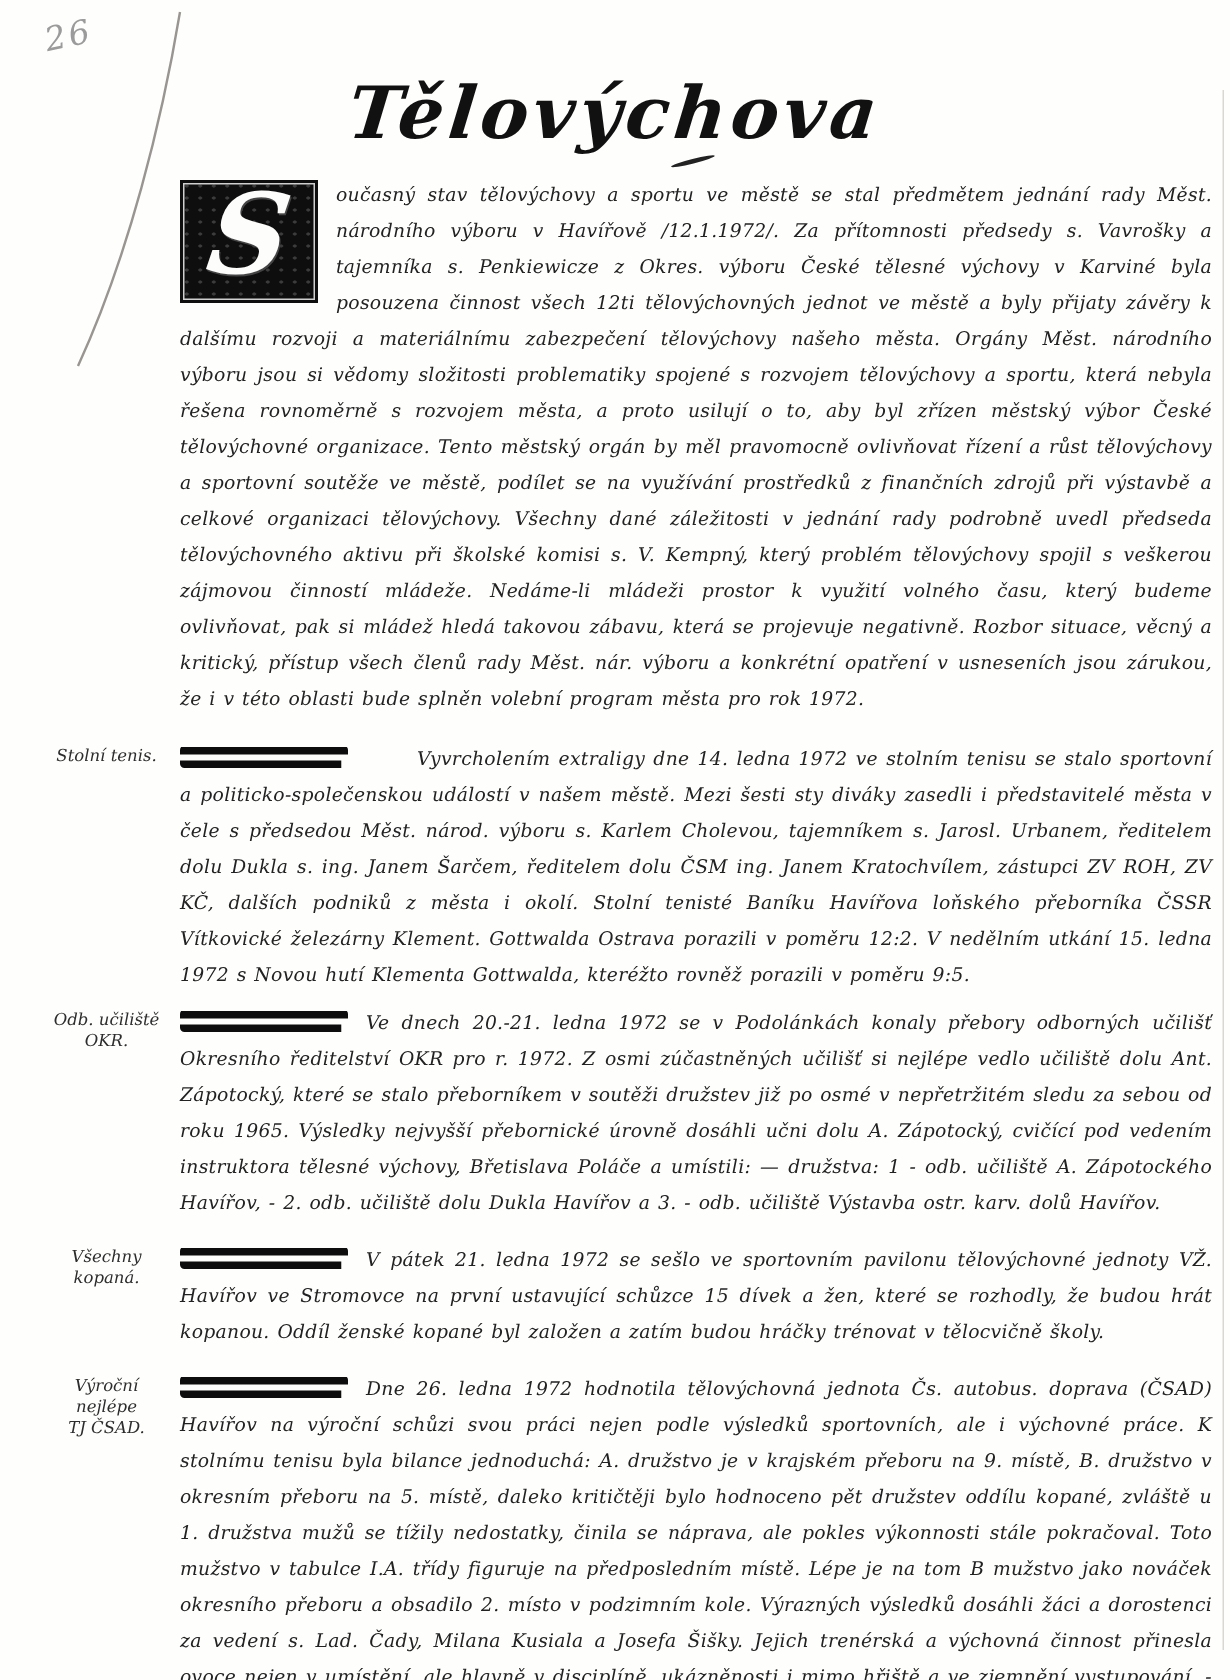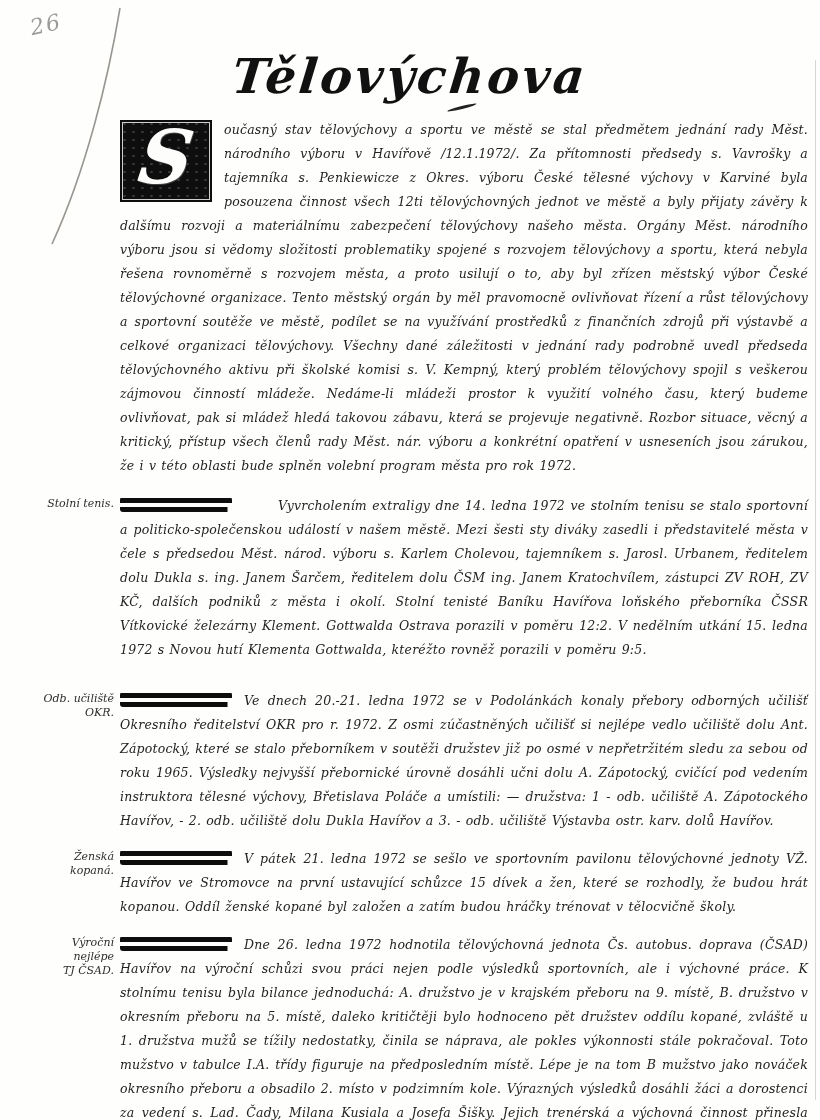--- a/index.html
+++ b/index.html
@@ -65,27 +65,27 @@
   }
   .dropcap span{
     font-size:74px;font-style:italic;font-weight:bold;
     color:#fdfdfc;line-height:1;
     transform:skewX(-8deg) translateY(-4px);
     text-shadow:1px 1px 0 #444;
   }
   
   .section{position:relative;}
   .sec-1{margin-top:16px;}
-  .sec-2{margin-top:27px;}
+  .sec-2{margin-top:8px;}
   .sec-3{margin-top:14px;}
   .sec-4{margin-top:14px;}
   .margin-note{
     position:absolute;left:-92px;top:3px;width:86px;
     font-size:11px;line-height:14px;
-    font-style:italic;text-align:right;
+    font-style:italic;text-align:center;
     white-space:pre-line;
     color:#2d2d2d;
   }
   
   .marker{
     display:inline-block;vertical-align:-2px;
     width:112px;height:15px;
     margin-right:12px;
     background:
       linear-gradient(#0d0d0d,#0d0d0d) 0 1px/100% 5px no-repeat,
@@ -122,21 +122,21 @@
       <p class="handtext"><span class="marker wide-gap"></span><span>Vyvrcholením extraligy dne 14. ledna 1972 ve stolním tenisu se stalo sportovní a politicko-společenskou událostí v našem městě. Mezi šesti sty diváky zasedli i představitelé města v čele s předsedou Měst. národ. výboru s. Karlem Cholevou, tajemníkem s. Jarosl. Urbanem, ředitelem dolu Dukla s. ing. Janem Šarčem, ředitelem dolu ČSM ing. Janem Kratochvílem, zástupci ZV ROH, ZV KČ, dalších podniků z města i okolí. Stolní tenisté Baníku Havířova loňského přeborníka ČSSR Vítkovické železárny Klement. Gottwalda Ostrava porazili v poměru 12:2. V nedělním utkání 15. ledna 1972 s Novou hutí Klementa Gottwalda, kteréžto rovněž porazili v poměru 9:5.</span></p>
     </div>
 
     <div class="section sec-2">
       <div class="margin-note">Odb. učiliště
 OKR.</div>
       <p class="handtext"><span class="marker"></span><span>Ve dnech 20.-21. ledna 1972 se v Podolánkách konaly přebory odborných učilišť Okresního ředitelství OKR pro r. 1972. Z osmi zúčastněných učilišť si nejlépe vedlo učiliště dolu Ant. Zápotocký, které se stalo přeborníkem v soutěži družstev již po osmé v nepřetržitém sledu za sebou od roku 1965. Výsledky nejvyšší přebornické úrovně dosáhli učni dolu A. Zápotocký, cvičící pod vedením instruktora tělesné výchovy, Břetislava Poláče a umístili: — družstva: 1 - odb. učiliště A. Zápotockého Havířov, - 2. odb. učiliště dolu Dukla Havířov a 3. - odb. učiliště Výstavba ostr. karv. dolů Havířov.</span></p>
     </div>
 
     <div class="section sec-3">
-      <div class="margin-note">Ženská
+      <div class="margin-note">Všechny
 kopaná.</div>
       <p class="handtext"><span class="marker"></span><span>V pátek 21. ledna 1972 se sešlo ve sportovním pavilonu tělovýchovné jednoty VŽ. Havířov ve Stromovce na první ustavující schůzce 15 dívek a žen, které se rozhodly, že budou hrát kopanou. Oddíl ženské kopané byl založen a zatím budou hráčky trénovat v tělocvičně školy.</span></p>
     </div>
 
     <div class="section sec-4">
       <div class="margin-note">Výroční nejlépe
 TJ ČSAD.</div>
       <p class="handtext"><span class="marker"></span><span>Dne 26. ledna 1972 hodnotila tělovýchovná jednota Čs. autobus. doprava (ČSAD) Havířov na výroční schůzi svou práci nejen podle výsledků sportovních, ale i výchovné práce. K stolnímu tenisu byla bilance jednoduchá: A. družstvo je v krajském přeboru na 9. místě, B. družstvo v okresním přeboru na 5. místě, daleko kritičtěji bylo hodnoceno pět družstev oddílu kopané, zvláště u 1. družstva mužů se tížily nedostatky, činila se náprava, ale pokles výkonnosti stále pokračoval. Toto mužstvo v tabulce I.A. třídy figuruje na předposledním místě. Lépe je na tom B mužstvo jako nováček okresního přeboru a obsadilo 2. místo v podzimním kole. Výrazných výsledků dosáhli žáci a dorostenci za vedení s. Lad. Čady, Milana Kusiala a Josefa Šišky. Jejich trenérská a výchovná činnost přinesla ovoce nejen v umístění, ale hlavně v disciplíně, ukázněnosti i mimo hřiště a ve zjemnění vystupování, - Ve výboru došlo k</span></p>
     </div>
 

